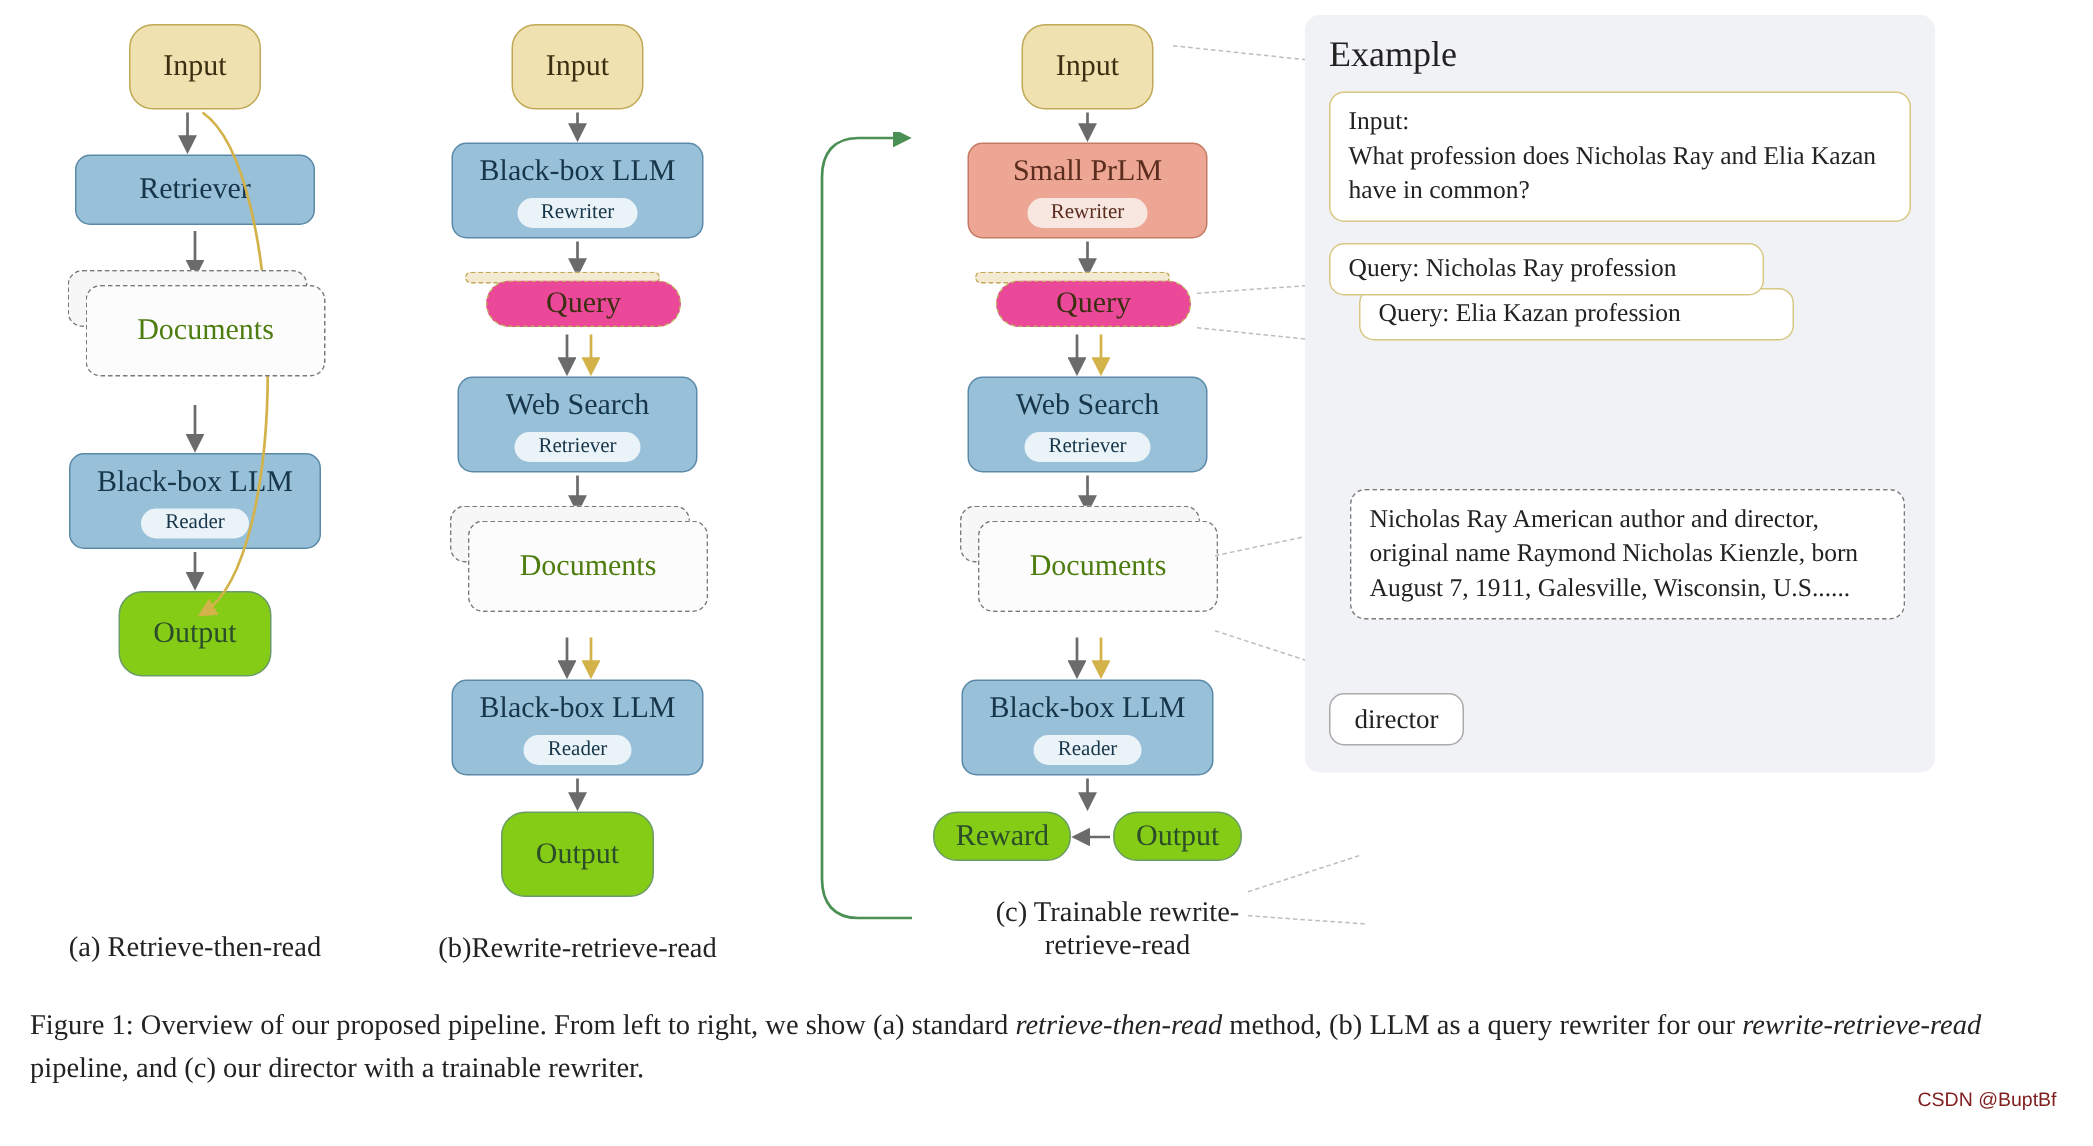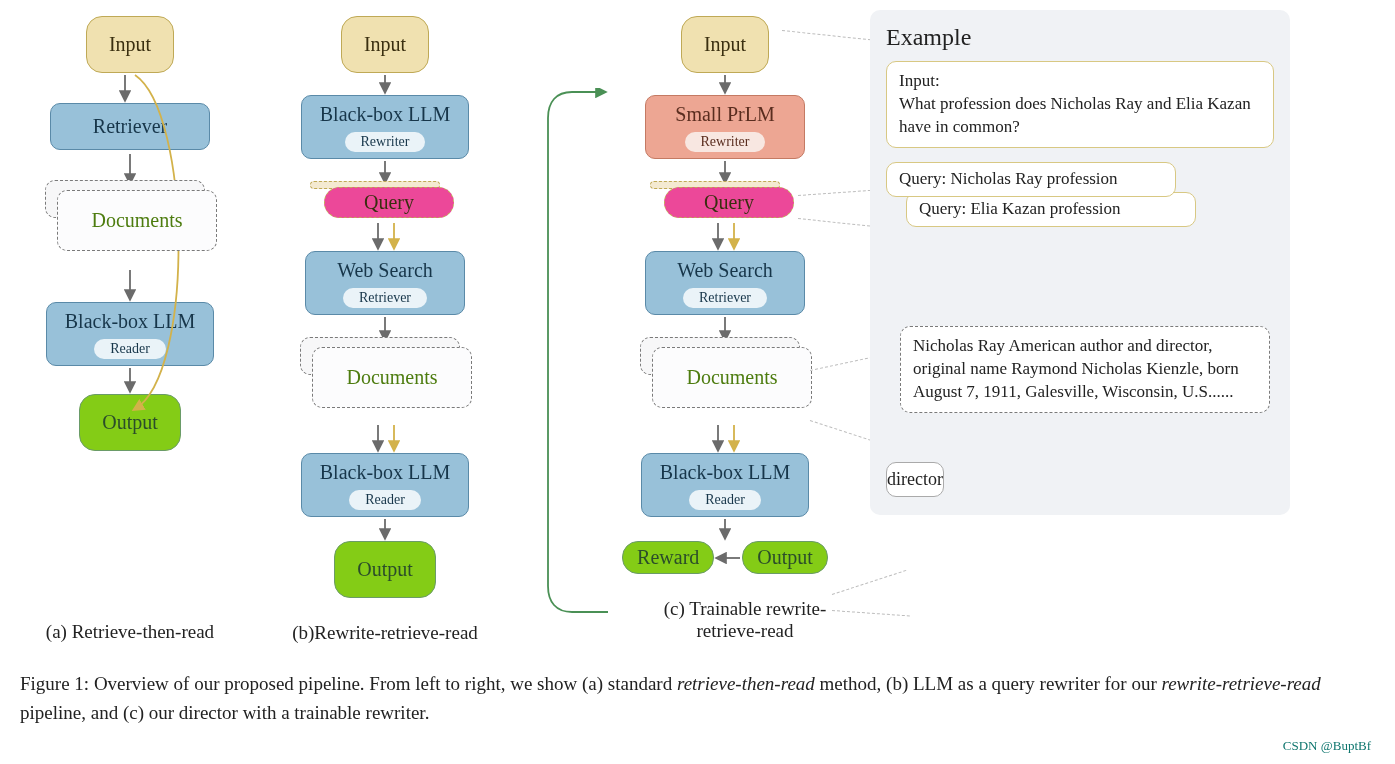--- a/index.html
+++ b/index.html
@@ -156,45 +156,45 @@
     border: 1.4px solid #7aa878;
     border-radius: 10px;
     padding: 6px 12px;
     font-size: 17px;
     line-height: 1.5;
   }
   .director-box {
     background: #fff;
     border: 1.4px solid #aaa;
     border-radius: 10px;
-    padding: 6px 0;
+    padding: 6px 16px;
     font-size: 18px;
     height: fit-content;
   }
   .conn-line {
     position: absolute;
     border-top: 1.5px dashed #bdbdbd;
     transform-origin: left center;
     z-index: 0;
   }
   .reward-loop {
     position: absolute;
     left: -72px;
     top: 78px;
     height: 530px;
     width: 72px;
     pointer-events: none;
   }
   .watermark {
     position: absolute;
     right: 24px;
-    bottom: 10px;
+    bottom: 24px;
     font-size: 13px;
-    color: #0f766e;
-    font-family: Liberation Serif, serif;
+    color: #7f1d1d;
+    font-family: Liberation Sans, sans-serif;
   }
   .ital { font-style: italic; }
 </style>
 </head>
 <body>
 
 <svg width="0" height="0" style="position:absolute">
   <defs>
     <marker id="arr-gray" viewBox="0 0 10 10" refX="7" refY="5" markerWidth="7" markerHeight="7" orient="auto-start-reverse">
       <path d="M0,0 L10,5 L0,10 Z" fill="#6b6b6b"></path>

